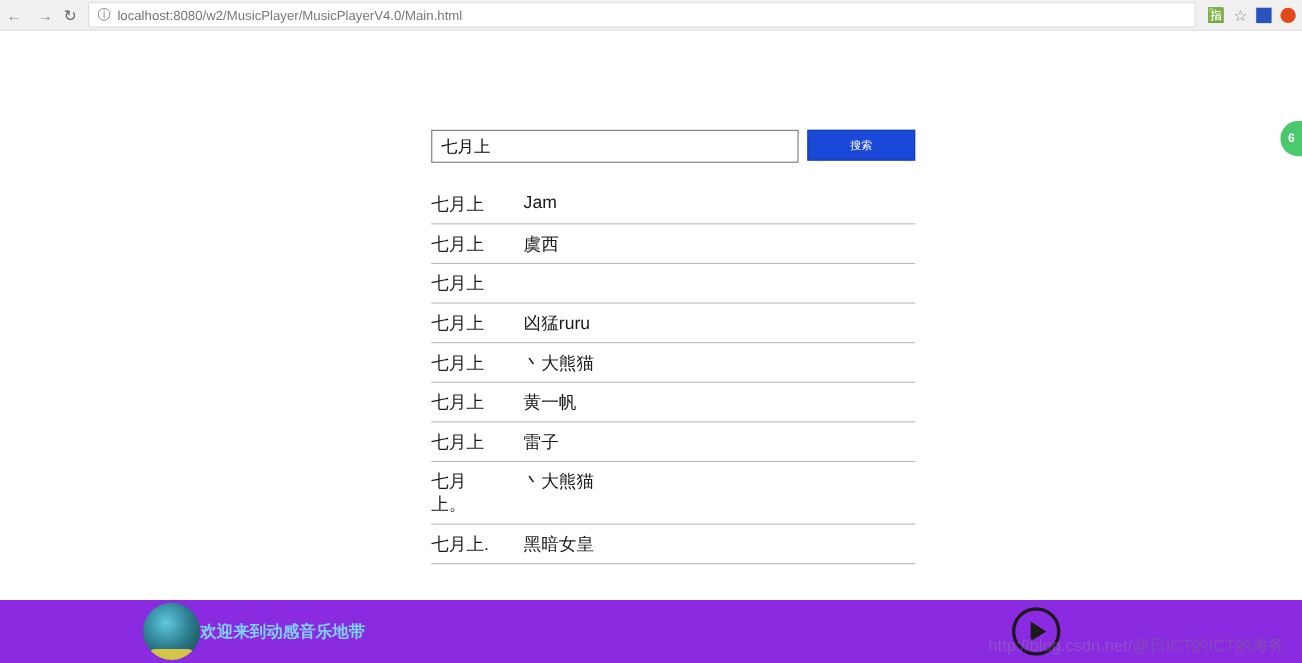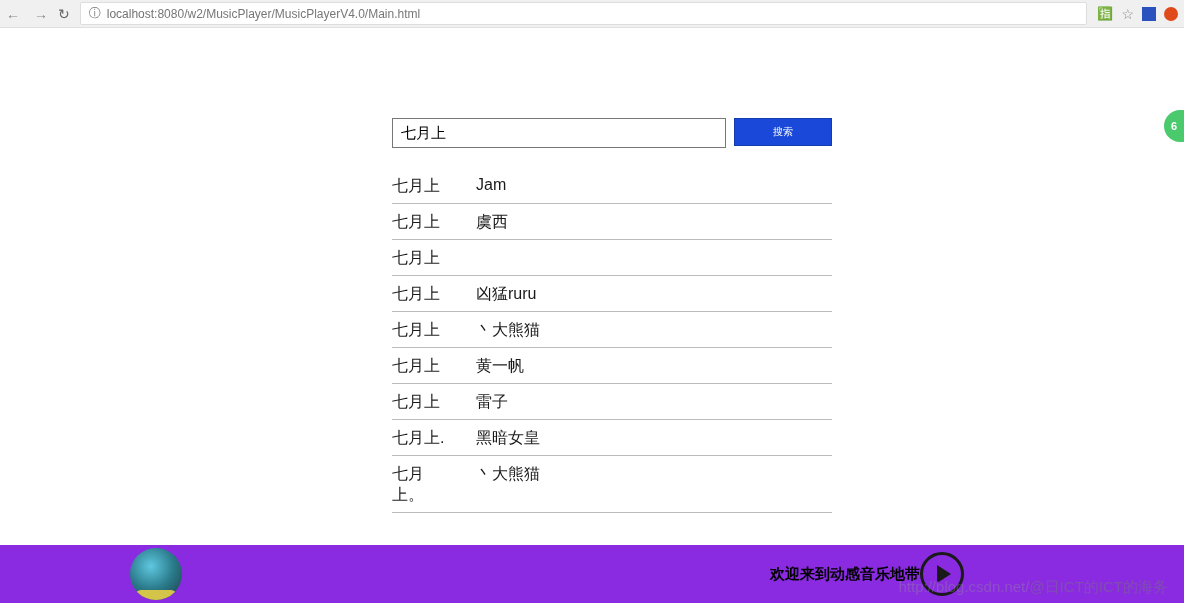--- a/index.html
+++ b/index.html
@@ -27,21 +27,21 @@
     .results { width: 440px; margin: 20px auto 0; }
     .result-row { display: flex; padding: 8px 0 6px; border-bottom: 1px solid #bbb; gap: 28px; font-size: 16px; cursor: pointer; }
     .result-title { width: 56px; }
     .result-artist { flex: 1; }
     
     .floating-badge { position: fixed; right: 0; top: 108px; width: 22px; height: 36px; background: #4ac96d; border: 2px solid #fff; border-right: none; border-radius: 18px 0 0 18px; color: #fff; font-size: 11px; display: flex; align-items: center; justify-content: center; font-weight: bold; }
     
     .player-bar { position: fixed; bottom: 0; left: 0; right: 0; height: 58px; background: #8a2be2; display: flex; align-items: center; color: #222; padding: 0 40px; }
     .avatar { width: 52px; height: 52px; border-radius: 50%; background: radial-gradient(circle at 40% 35%, #5fc8e0 0%, #2a7a8a 50%, #1a3a42 100%); margin-left: 90px; position: relative; overflow: hidden; }
     .avatar::after { content:""; position:absolute; bottom:-4px; left:10%; width:80%; height:14px; background:#d4c44a; border-radius:6px; }
-    .welcome-text { flex: 1; text-align: right; font-size: 15px; font-weight: 600; color: #000000; }
+    .welcome-text { flex: 1; text-align: left; font-size: 15px; font-weight: 600; color: #7dd3fc; }
     .play-circle { width: 44px; height: 44px; border: 3px solid #1a1a1a; border-radius: 50%; display: flex; align-items: center; justify-content: center; margin-right: 180px; cursor: pointer; }
     .play-triangle { width: 0; height: 0; border-left: 14px solid #1a1a1a; border-top: 9px solid transparent; border-bottom: 9px solid transparent; margin-left: 3px; }
     
     .watermark { position: fixed; bottom: 6px; right: 16px; color: rgba(120,120,120,0.45); font-size: 15px; font-family: Arial; pointer-events: none; }
     .watermark .light { color: rgba(150,150,150,0.35); }
   </style>
 </head>
 <body>
 
 <div class="browser-bar">
@@ -90,26 +90,26 @@
       </div>
       <div class="result-row">
         <span class="result-title">七月上</span>
         <span class="result-artist">黄一帆</span>
       </div>
       <div class="result-row">
         <span class="result-title">七月上</span>
         <span class="result-artist">雷子</span>
       </div>
       <div class="result-row">
+        <span class="result-title">七月上。</span>
+        <span class="result-artist">丶大熊猫</span>
+      </div>
+      <div class="result-row">
         <span class="result-title">七月上.</span>
         <span class="result-artist">黑暗女皇</span>
-      </div>
-      <div class="result-row">
-        <span class="result-title">七月上。</span>
-        <span class="result-artist">丶大熊猫</span>
       </div>
     </div>
 
   <div class="floating-badge">
     <span>6</span>
   </div>
 
   <div class="player-bar">
     <div class="avatar"></div>
     <div class="welcome-text">欢迎来到动感音乐地带</div>

